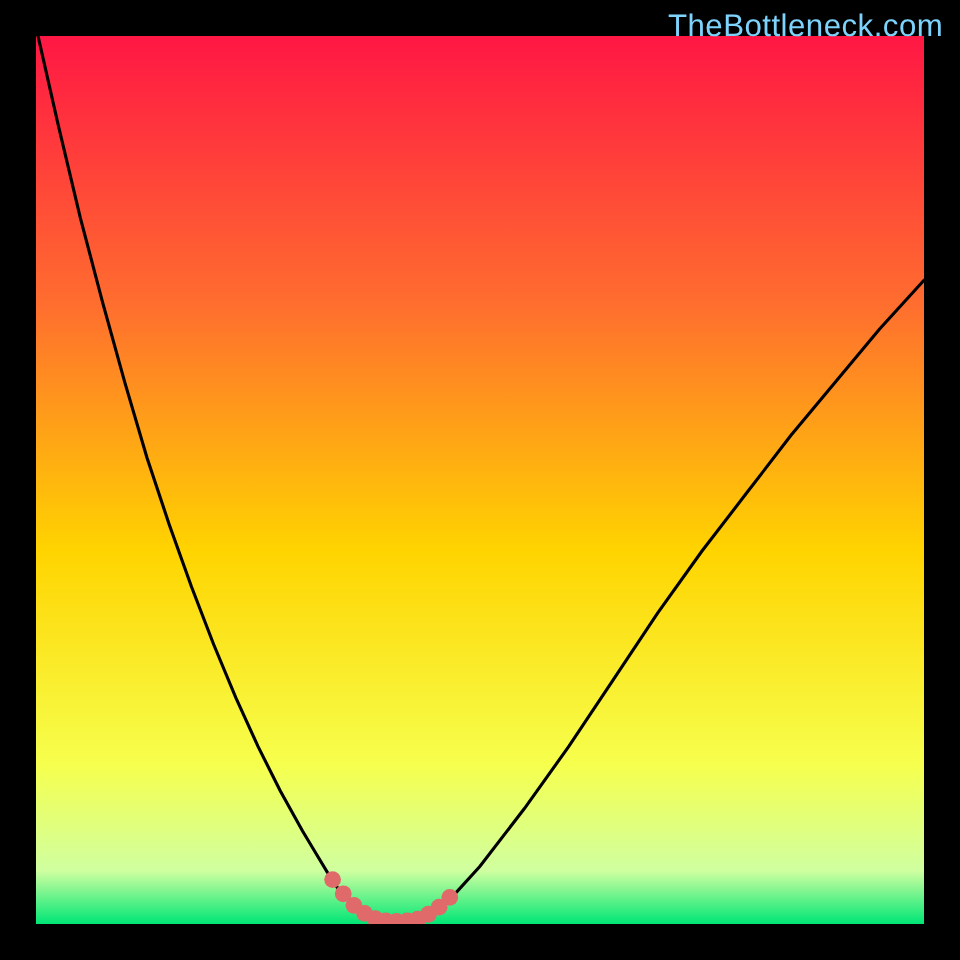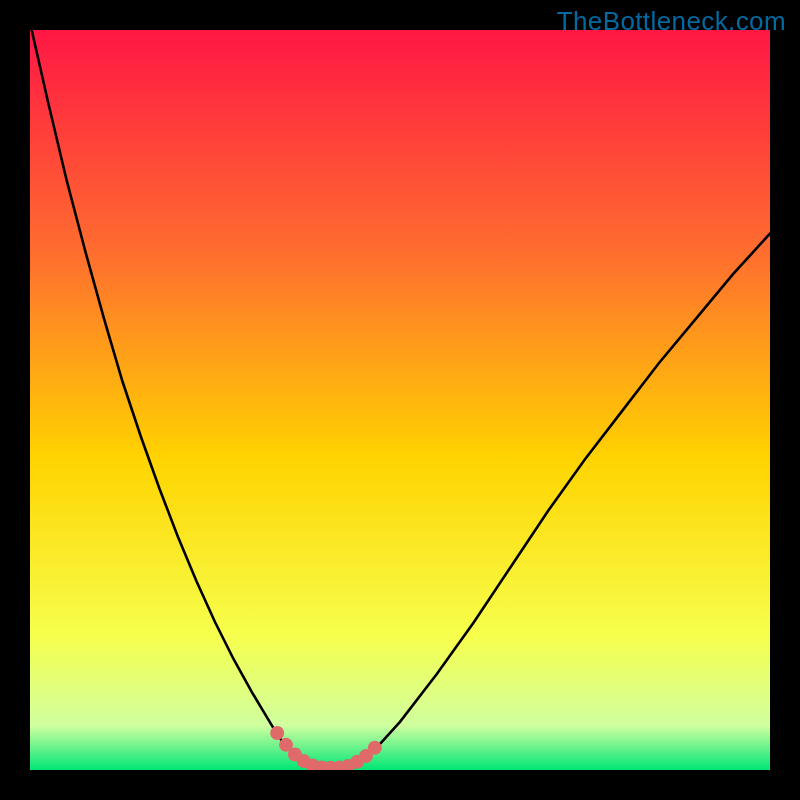--- a/index.html
+++ b/index.html
@@ -26,21 +26,21 @@
     width: 740px;
     height: 740px;
     overflow: hidden;
   }
   .watermark {
     position: absolute;
     top: 6px;
     right: 14px;
     font-size: 26px;
     font-weight: 500;
-    color: #0369a1;
+    color: #7dd3fc;
     letter-spacing: 0.4px;
   }
   svg {
     display: block;
   }
 </style>
 </head>
 <body>
 
 <div class="frame">

